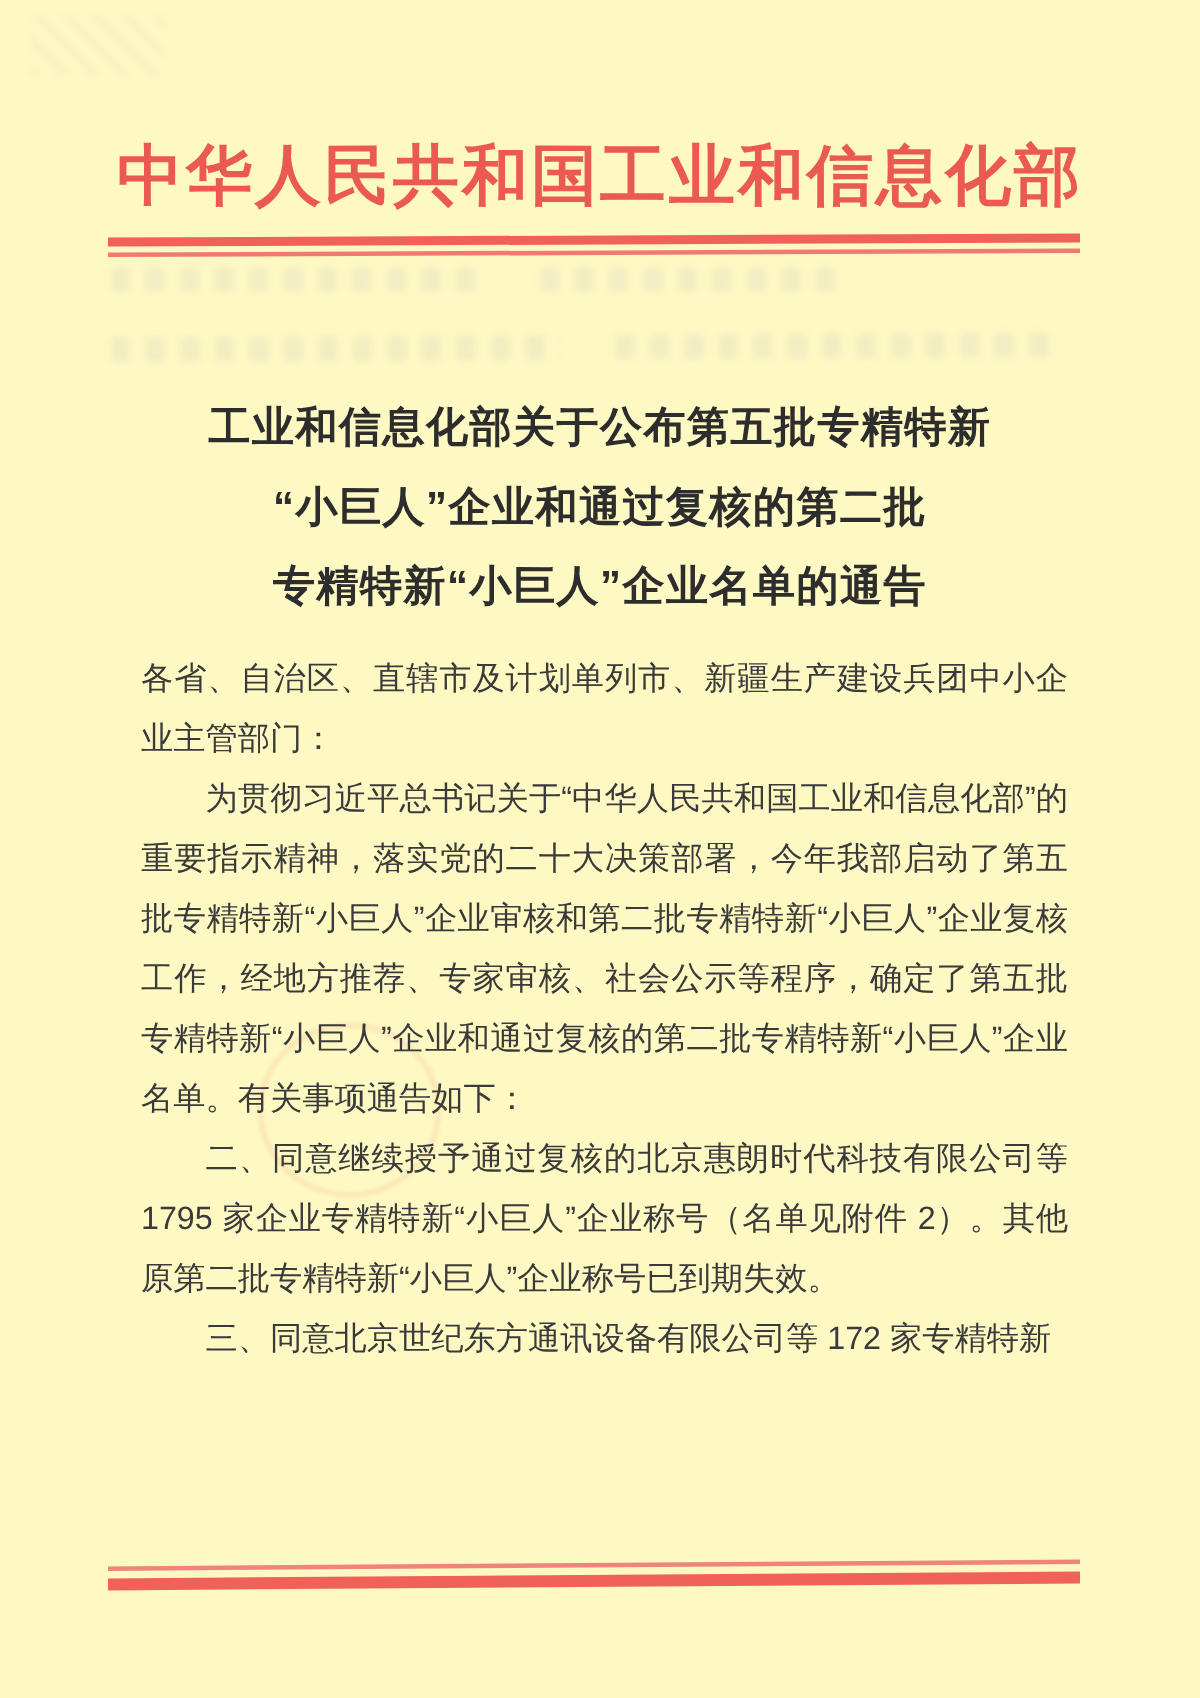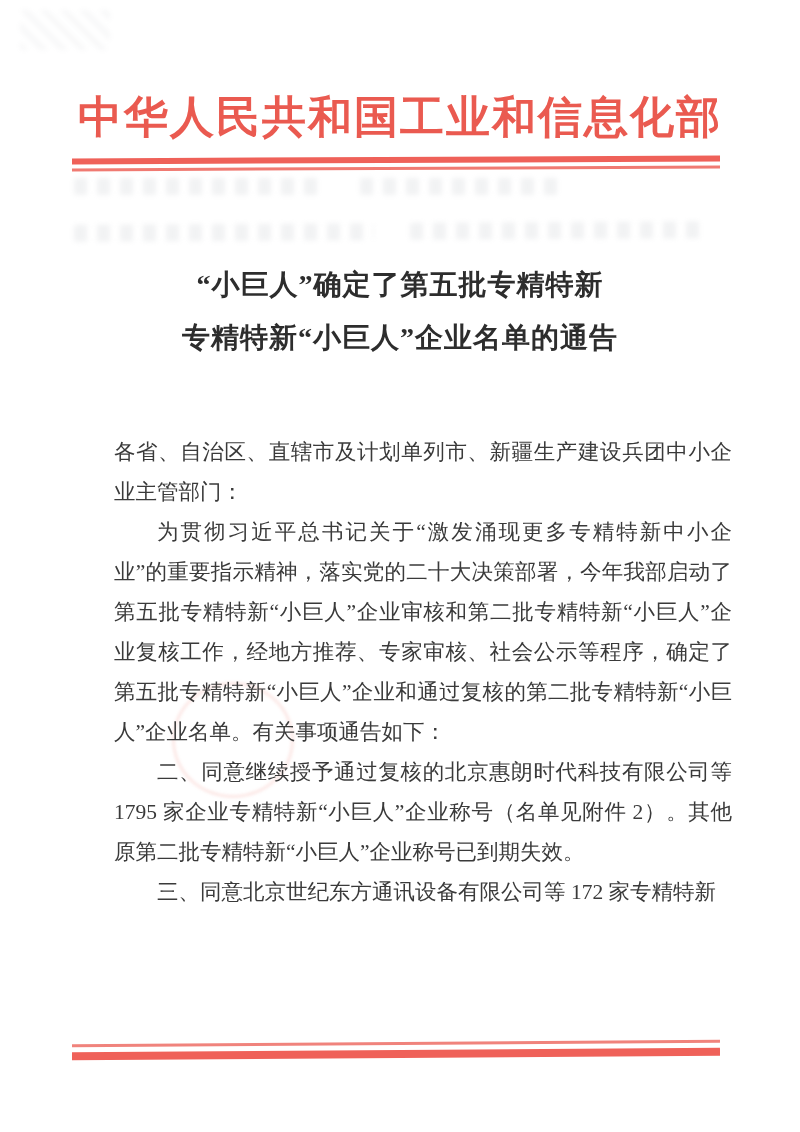--- a/index.html
+++ b/index.html
@@ -1,22 +1,22 @@
 <!DOCTYPE html>
 <html><head>
 <meta charset="utf-8">
 <style>
   html,body { margin:0; padding:0; background:#d9d9d9; }
   .page {
     position:relative;
     width:800px; height:1132px;
     margin:0 auto;
-    background:#ffffff;
+    background:#fef9c3;
     overflow:hidden;
-    font-family:Liberation Serif, serif;
+    font-family:Liberation Sans, sans-serif;
   }
 
   
   .agency-name {
     position:absolute; top:88px; left:0; width:100%;
     text-align:center;
     font-size:44px; font-weight:bold;
     letter-spacing:2px;
     color:#ea5a50;
     white-space:nowrap;
@@ -37,21 +37,20 @@
     font-size:28px; font-weight:bold; color:#2d2d2d;
     line-height:53px; letter-spacing:1px;
   }
 
   
   .body-text {
     position:absolute; top:432px; left:94px; width:618px;
     font-size:21.5px; color:#3a3a3a;
     line-height:40px;
     text-align:justify;
-    margin-left:20px;
   }
   .body-text p { margin:0; text-indent:2em; }
   .body-text p.no-indent { text-indent:0; }
 
   
   .rule-ftr-thin  { top:1042px; height:2.5px; transform:rotate(-0.4deg); background:#f0837c; }
   .rule-ftr-thick { top:1050px; height:8px;   transform:rotate(-0.4deg); }
 
   
   .ghost {
@@ -83,27 +82,28 @@
   <div class="ghost ghost-3"></div>
   <div class="ghost ghost-4"></div>
   <div class="stamp-ghost"></div>
 
   <div class="agency-name">中华人民共和国工业和信息化部</div>
   <div class="rule rule-hdr-thick"></div>
   <div class="rule rule-hdr-thin"></div>
 
 
   <div class="notice-title">
-    <div>“小巨人”确定了第五批专精特新</div>
+    <div>工业和信息化部关于公布第五批专精特新</div>
+    <div>“小巨人”企业和通过复核的第二批</div>
     <div>专精特新“小巨人”企业名单的通告</div>
   </div>
 
   <div class="body-text">
     <p class="no-indent">各省、自治区、直辖市及计划单列市、新疆生产建设兵团中小企业主管部门：</p>
-    <p>为贯彻习近平总书记关于“激发涌现更多专精特新中小企业”的重要指示精神，落实党的二十大决策部署，今年我部启动了第五批专精特新“小巨人”企业审核和第二批专精特新“小巨人”企业复核工作，经地方推荐、专家审核、社会公示等程序，确定了第五批专精特新“小巨人”企业和通过复核的第二批专精特新“小巨人”企业名单。有关事项通告如下：</p>
+    <p>为贯彻习近平总书记关于“中华人民共和国工业和信息化部”的重要指示精神，落实党的二十大决策部署，今年我部启动了第五批专精特新“小巨人”企业审核和第二批专精特新“小巨人”企业复核工作，经地方推荐、专家审核、社会公示等程序，确定了第五批专精特新“小巨人”企业和通过复核的第二批专精特新“小巨人”企业名单。有关事项通告如下：</p>
     <p>二、同意继续授予通过复核的北京惠朗时代科技有限公司等 1795 家企业专精特新“小巨人”企业称号（名单见附件 2）。其他原第二批专精特新“小巨人”企业称号已到期失效。</p>
     <p>三、同意北京世纪东方通讯设备有限公司等 172 家专精特新</p>
   </div>
 
   <div class="rule rule-ftr-thin"></div>
   <div class="rule rule-ftr-thick"></div>
 
 </div>
 
 </body></html>

